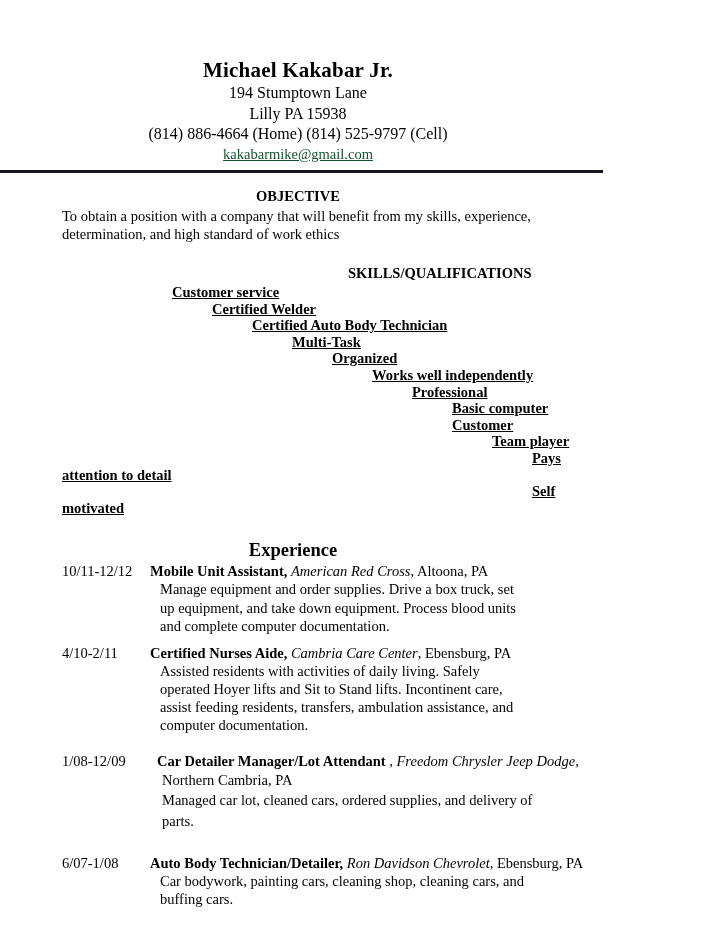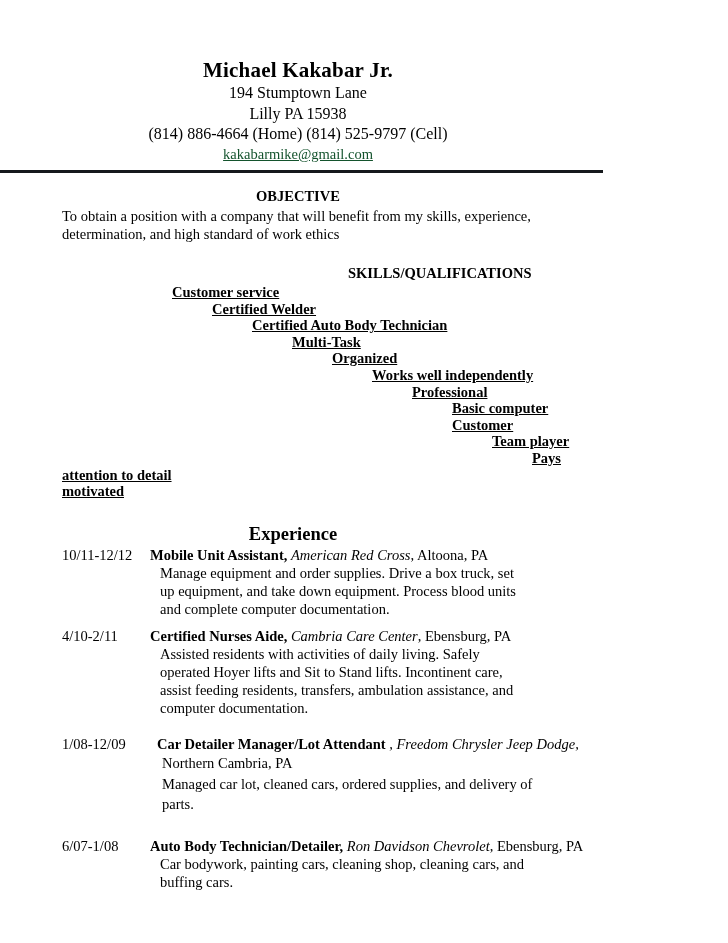--- a/index.html
+++ b/index.html
@@ -169,20 +169,21 @@
       <div class="skill-row"><span class="ind" style="width: 190px;"></span><span>Certified Auto Body Technician</span></div>
       <div class="skill-row"><span class="ind" style="width: 230px;"></span><span>Multi-Task</span></div>
       <div class="skill-row"><span class="ind" style="width: 270px;"></span><span>Organized</span></div>
       <div class="skill-row"><span class="ind" style="width: 310px;"></span><span>Works well independently</span></div>
       <div class="skill-row"><span class="ind" style="width: 350px;"></span><span>Professional</span></div>
       <div class="skill-row"><span class="ind" style="width: 390px;"></span><span>Basic computer</span></div>
       <div class="skill-row"><span class="ind" style="width: 390px;"></span><span>Customer</span></div>
       <div class="skill-row"><span class="ind" style="width: 430px;"></span><span>Team player</span></div>
       <div class="skill-row"><span class="ind" style="width: 470px;"></span><span>Pays</span></div>
       <div class="skill-row"><span class="ind" style="width: 0px;"></span><span>attention to detail</span></div>
+      <div class="skill-row"><span class="ind" style="width: 470px;"></span><span>Self</span></div>
       <div class="skill-row"><span class="ind" style="width: 0px;"></span><span>motivated</span></div>
     </div>
 
   <div class="sec-head-exp">Experience</div>
   <div class="exp-list" id="exp-list">
       <div class=""></div>
       <div class="exp-entry">
         <div class="exp-head"><span class="exp-date">10/11-12/12</span><span><span class="exp-title">Mobile Unit Assistant,</span> <span class="exp-company">American Red Cross</span><span class="exp-loc">, Altoona, PA</span></span></div>
         <div class="exp-desc">Manage equipment and order supplies. Drive a box truck, set up equipment, and take down equipment. Process blood units and complete computer documentation.</div>
       </div>

